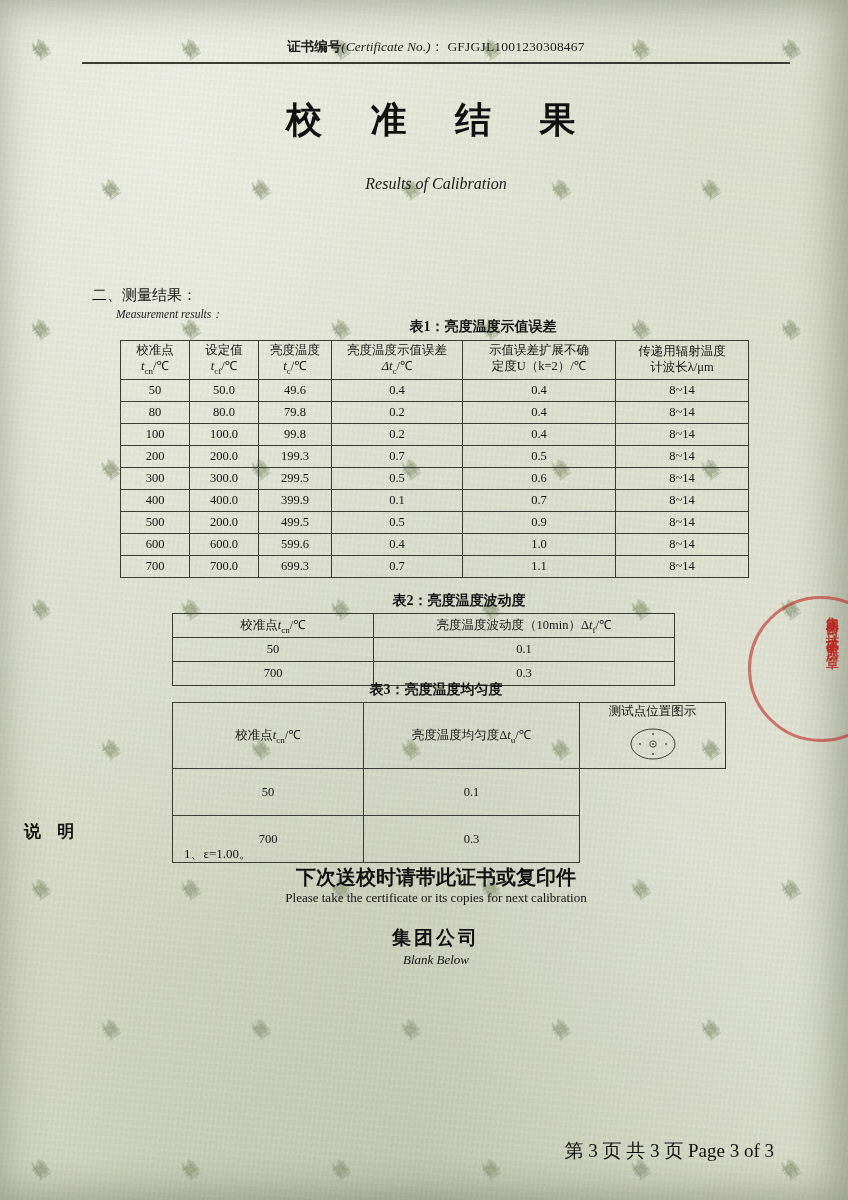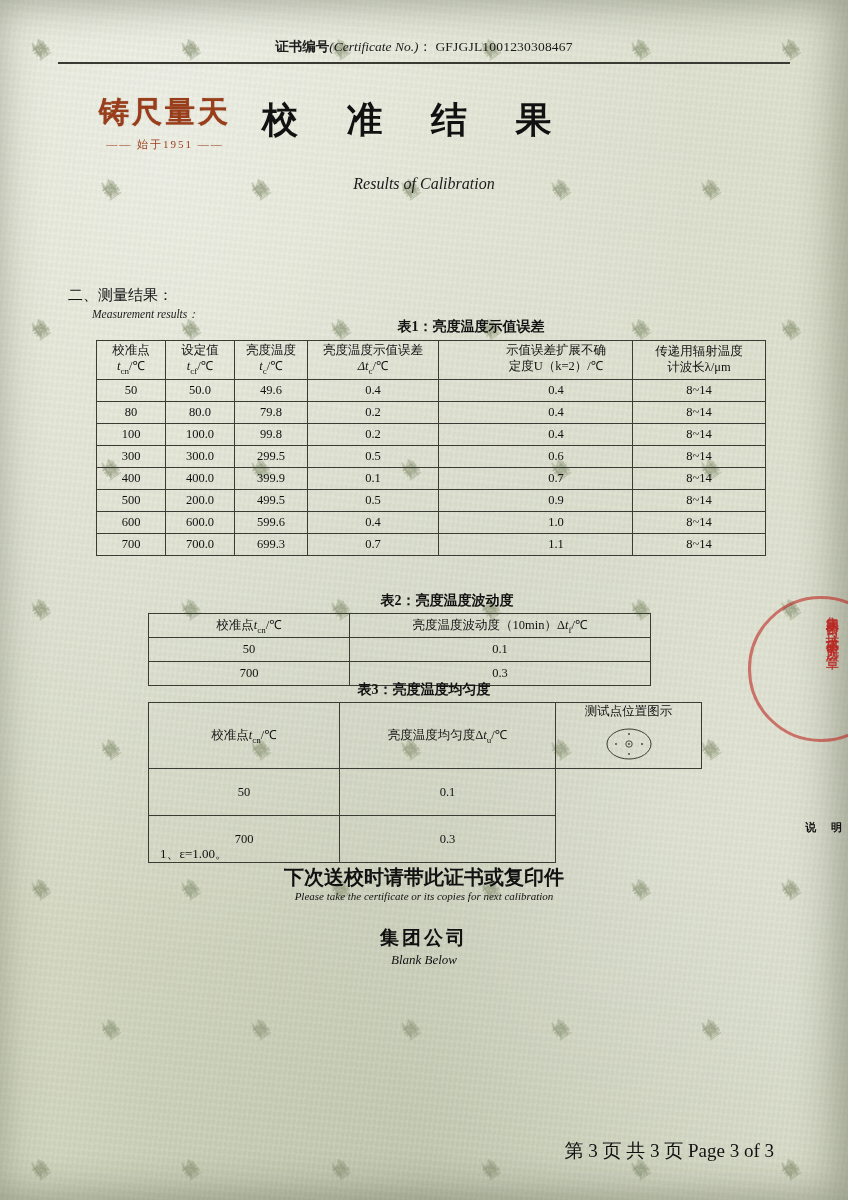--- a/index.html
+++ b/index.html
@@ -56,20 +56,21 @@
     transform: rotate(-35deg);
     white-space: nowrap;
     writing-mode: vertical-rl;
     font-weight: bold;
   }
 
   .content {
     position: absolute;
     inset: 0;
     z-index: 3;
+    margin-left: 24px;
   }
 
   
   .cert-no {
     position: absolute;
     top: 38px;
     left: 0;
     width: 100%;
     text-align: center;
     font-size: 13.5px;
@@ -171,43 +172,43 @@
     font-weight: normal;
     padding: 0;
   }
   .t1 { left: 96px; top: 340px; }
   .t1 th { height: 38px; font-size: 12.5px; line-height: 1.25; }
   .t1 td { height: 21px; }
   .t1 .c0 { width: 68px; }
   .t1 .c1 { width: 68px; }
   .t1 .c2 { width: 72px; }
   .t1 .c3 { width: 130px; }
-  .t1 .c4 { width: 152px; padding-left: 41px; }
+  .t1 .c4 { width: 152px; }
   .t1 .c5 { width: 132px; }
   .sub { font-size: 9px; vertical-align: sub; }
   .ital { font-style: italic; }
 
   .t2 { left: 148px; top: 613px; }
   .t2 td { height: 23px; }
   .t2 .c0 { width: 200px; }
   .t2 .c1 { width: 300px; }
 
   .t3 { left: 148px; top: 702px; }
   .t3 td { height: 23px; }
   .t3 .c0 { width: 190px; }
   .t3 .c1 { width: 215px; }
   .t3 .c2 { width: 145px; }
   .t3 .tall { height: 46px; }
 
   .note-title {
     position: absolute;
     top: 820px;
     width: 100%;
-    text-align: right;
-    font-size: 11px;
+    text-align: left;
+    font-size: 17px;
     font-weight: bold;
     letter-spacing: 6px;
     color: #111;
   }
   .note-1 {
     position: absolute;
     left: 160px;
     top: 845px;
     font-size: 13px;
     color: #111;
@@ -219,22 +220,21 @@
     text-align: center;
     font-size: 20px;
     font-weight: bold;
     color: #111;
   }
   .next-en {
     position: absolute;
     top: 890px;
     width: 100%;
     text-align: center;
-    font-size: 11px;
-    font-style: italic;
+    font-size: 13px;
     color: #111;
   }
   .blank-cn {
     position: absolute;
     top: 925px;
     width: 100%;
     text-align: center;
     font-size: 19px;
     font-weight: bold;
     letter-spacing: 3px;
@@ -356,24 +356,20 @@
 <div class="edge-shadow"></div>
 
 <div class="content">
 
   <div class="cert-no">
     <span class="label-cn">证书编号</span><span class="label-en">(Certificate No.)</span><span>：</span>
     <span class="value">GFJGJL1001230308467</span>
   </div>
   <div class="rule-top"></div>
 
-  <div class="logo">
-    <div class="logo-main">铸尺量天</div>
-    <div class="logo-sub">—— 始于1951 ——</div>
-  </div>
 
   <div class="title-cn">校 准 结 果</div>
   <div class="title-en">Results of Calibration</div>
 
 
   <div class="sec" style="top:286px;">
     <div class="sec-cn">二、测量结果：</div>
     <div class="sec-en">Measurement results：</div>
   </div>
 
@@ -427,20 +423,28 @@
         </tr>
         <tr>
           <td class="c0">100</td>
           <td class="c1">100.0</td>
           <td class="c2">99.8</td>
           <td class="c3">0.2</td>
           <td class="c4">0.4</td>
           <td class="c5">8~14</td>
         </tr>
         <tr>
+          <td class="c0">200</td>
+          <td class="c1">200.0</td>
+          <td class="c2">199.3</td>
+          <td class="c3">0.7</td>
+          <td class="c4">0.5</td>
+          <td class="c5">8~14</td>
+        </tr>
+        <tr>
           <td class="c0">300</td>
           <td class="c1">300.0</td>
           <td class="c2">299.5</td>
           <td class="c3">0.5</td>
           <td class="c4">0.6</td>
           <td class="c5">8~14</td>
         </tr>
         <tr>
           <td class="c0">400</td>
           <td class="c1">400.0</td>

